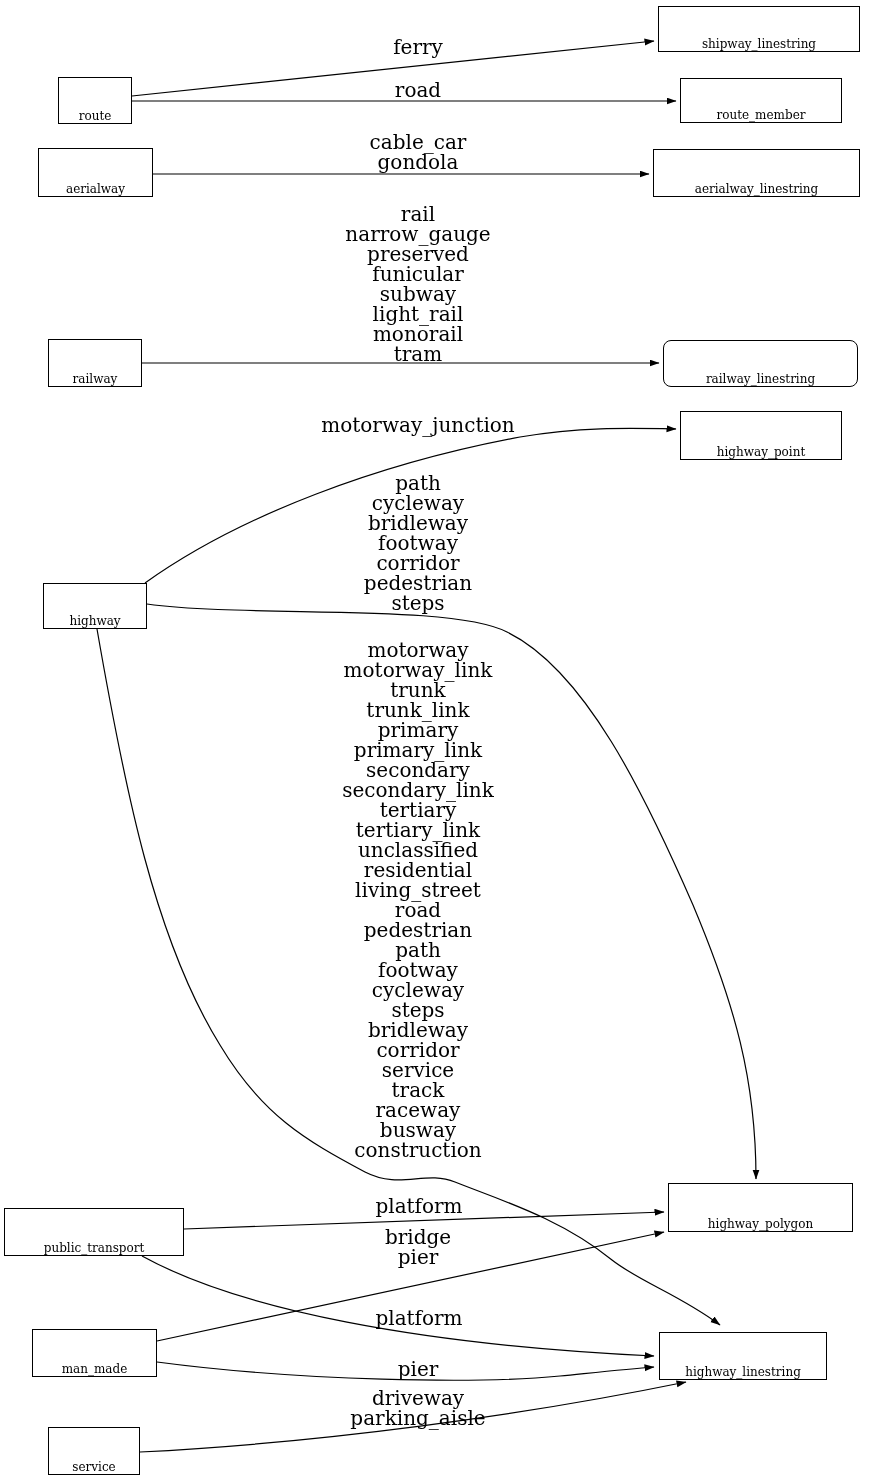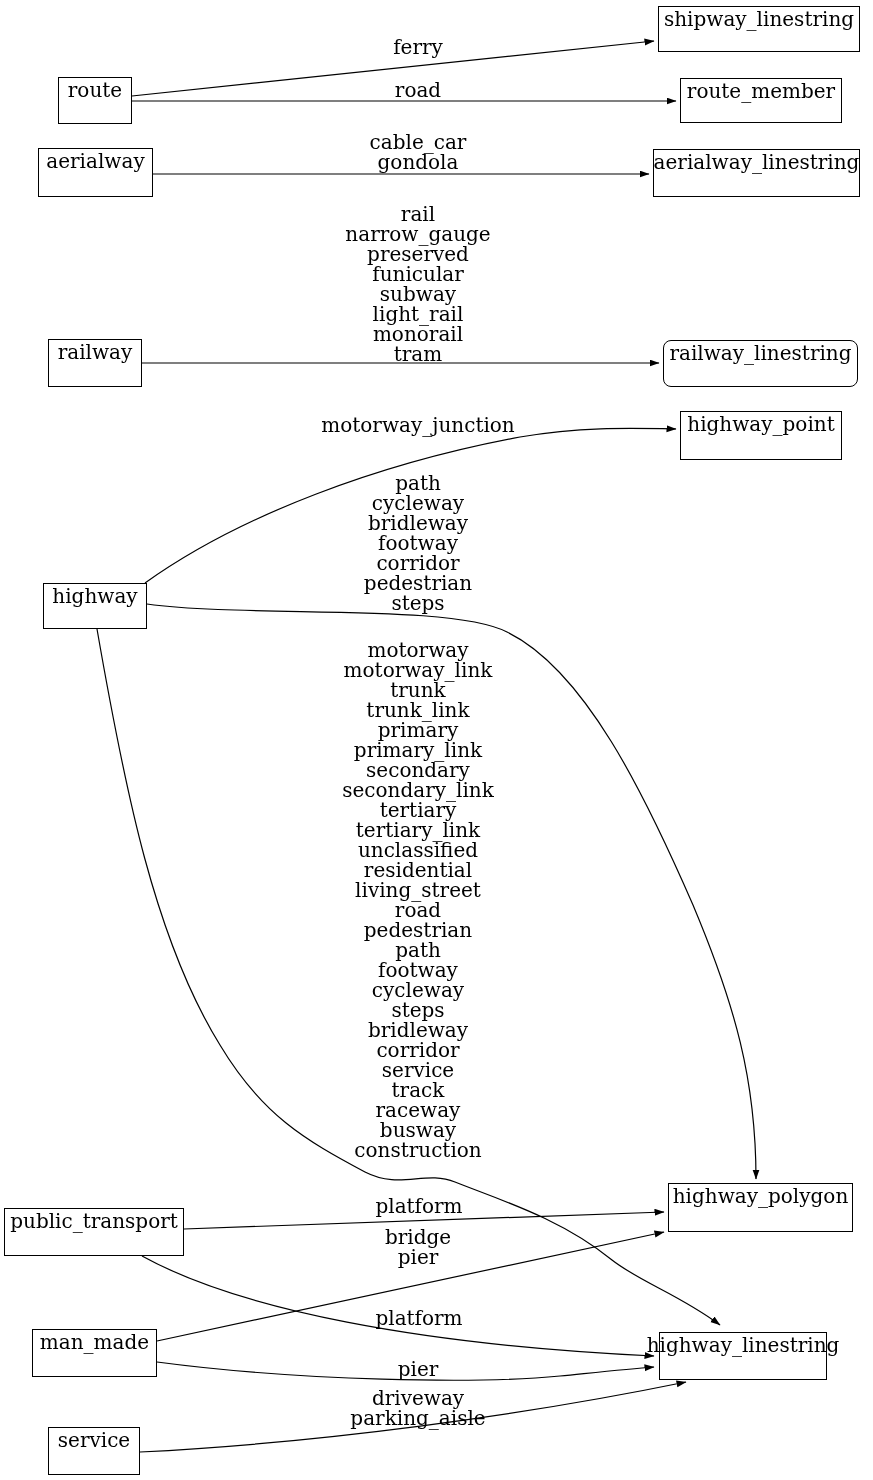--- a/index.html
+++ b/index.html
@@ -11,22 +11,22 @@
     color:var(--ink,#000);
     overflow:hidden;
   }
   #edges-layer{position:absolute;left:0;top:0;width:873px;height:1480px;}
   .edge{fill:none;stroke:var(--ink,#000);stroke-width:1.2px;}
   .node{
     position:absolute;
     box-sizing:border-box;
     border:1.4px solid var(--ink,#000);
     background:var(--bg,#fff);
-    display:flex;align-items:flex-start;justify-content:center;
-    font-size:20px;
+    display:flex;align-items:flex-end;justify-content:center;
+    font-size:12px;
     white-space:nowrap;
   }
   .edge-label{
     position:absolute;
     transform:translate(-50%,-50%);
     text-align:center;
     font-size:20px;
     line-height:20px;
     white-space:nowrap;
   }

